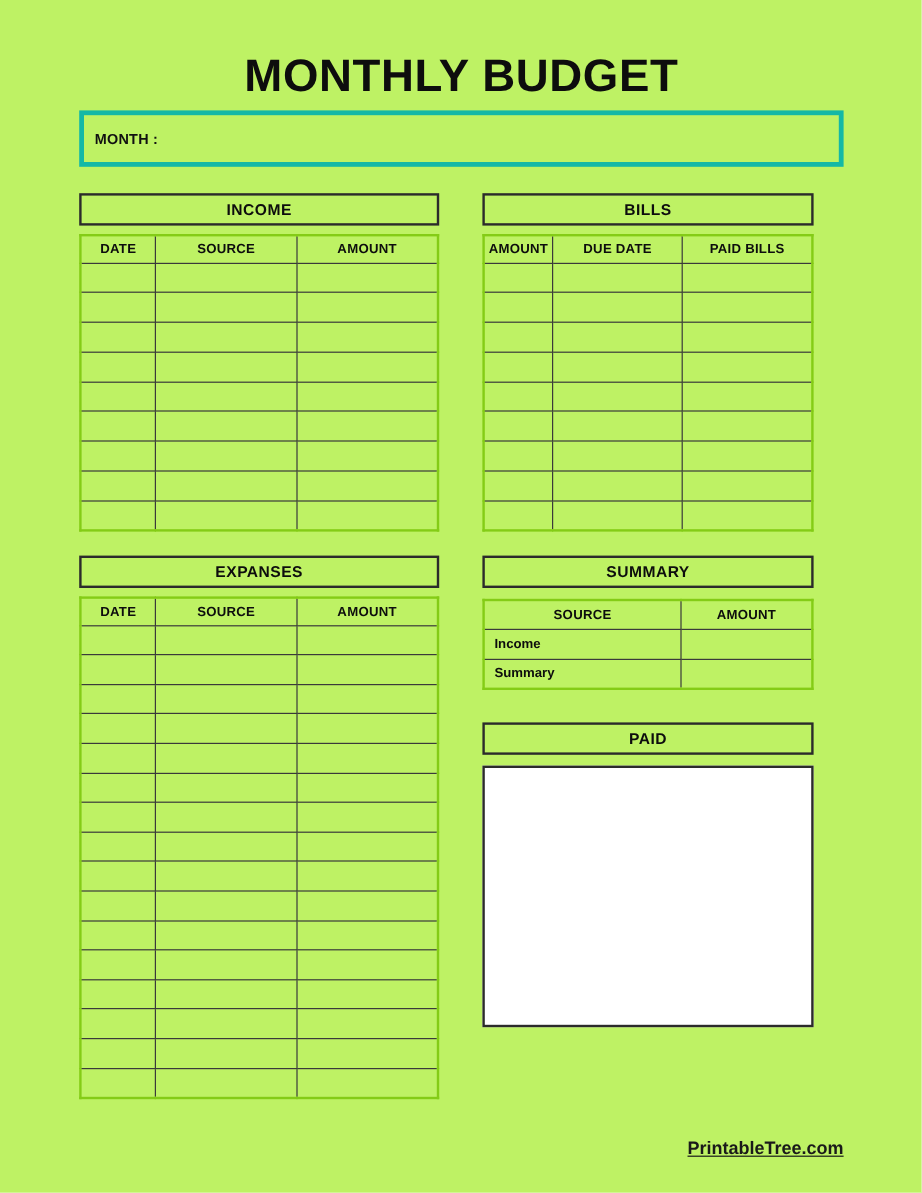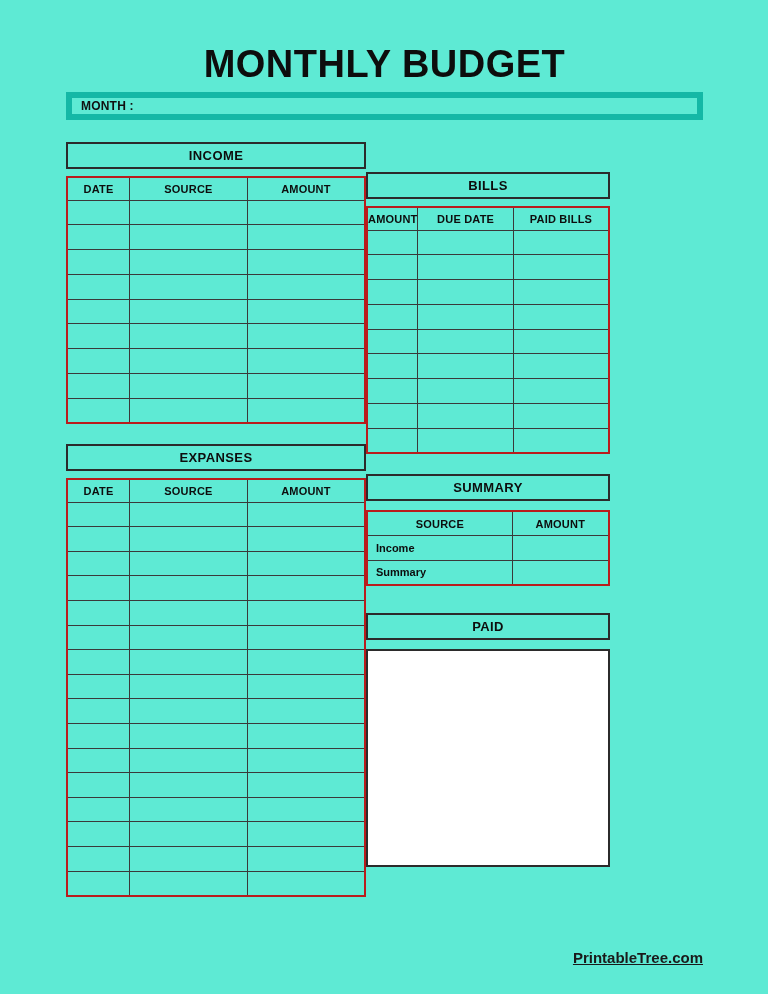--- a/index.html
+++ b/index.html
@@ -7,77 +7,77 @@
   body {
     background: #ffffff;
     font-family: "Liberation Sans", sans-serif;
     color: #111111;
     -webkit-font-smoothing: antialiased;
   }
   .page {
     position: relative;
     width: 768px;
     height: 994px;
-    background: #5eead4;
+    background: #bef264;
     padding: 44px 65px 0 66px;
     overflow: hidden;
   }
   .page-title {
     margin: 0;
     text-align: center;
     font-size: 38px;
     line-height: 40px;
     font-weight: 700;
     letter-spacing: 0.5px;
     color: #0d0d0d;
     white-space: nowrap;
   }
   .month-box {
     margin-top: 8px;
-    border: 6px solid #14b8a6;
-    height: 28px;
+    border: 4px solid #14b8a6;
+    height: 47px;
     display: flex;
     align-items: center;
     padding-left: 9px;
     font-weight: 700;
     font-size: 12px;
     letter-spacing: 0.2px;
   }
   .month-fill {
     flex: 1;
     height: 100%;
   }
   .columns {
     display: flex;
+    gap: 36px;
     margin-top: 22px;
-    align-items: center;
   }
   .col-left  { width: 300px; }
-  .col-right { width: 244px; }
+  .col-right { width: 276px; }
 
   .section-title-box {
     border: 2px solid #2b2b2b;
     height: 27px;
     display: flex;
     align-items: center;
     justify-content: center;
     font-weight: 700;
     font-size: 13px;
     letter-spacing: 0.4px;
     color: #0d0d0d;
   }
   .gap-20 { height: 20px; }
   .gap-27 { height: 27px; }
 
   table.grid {
     width: 100%;
     table-layout: fixed;
     border-collapse: collapse;
     margin-top: 7px;
-    border: 2px solid #b91c1c;
+    border: 2px solid #84cc16;
   }
   table.grid th, table.grid td {
     border: 1px solid #3a3a3a;
     padding: 0;
   }
   table.grid th {
     height: 23px;
     font-size: 11px;
     font-weight: 700;
     text-align: center;

